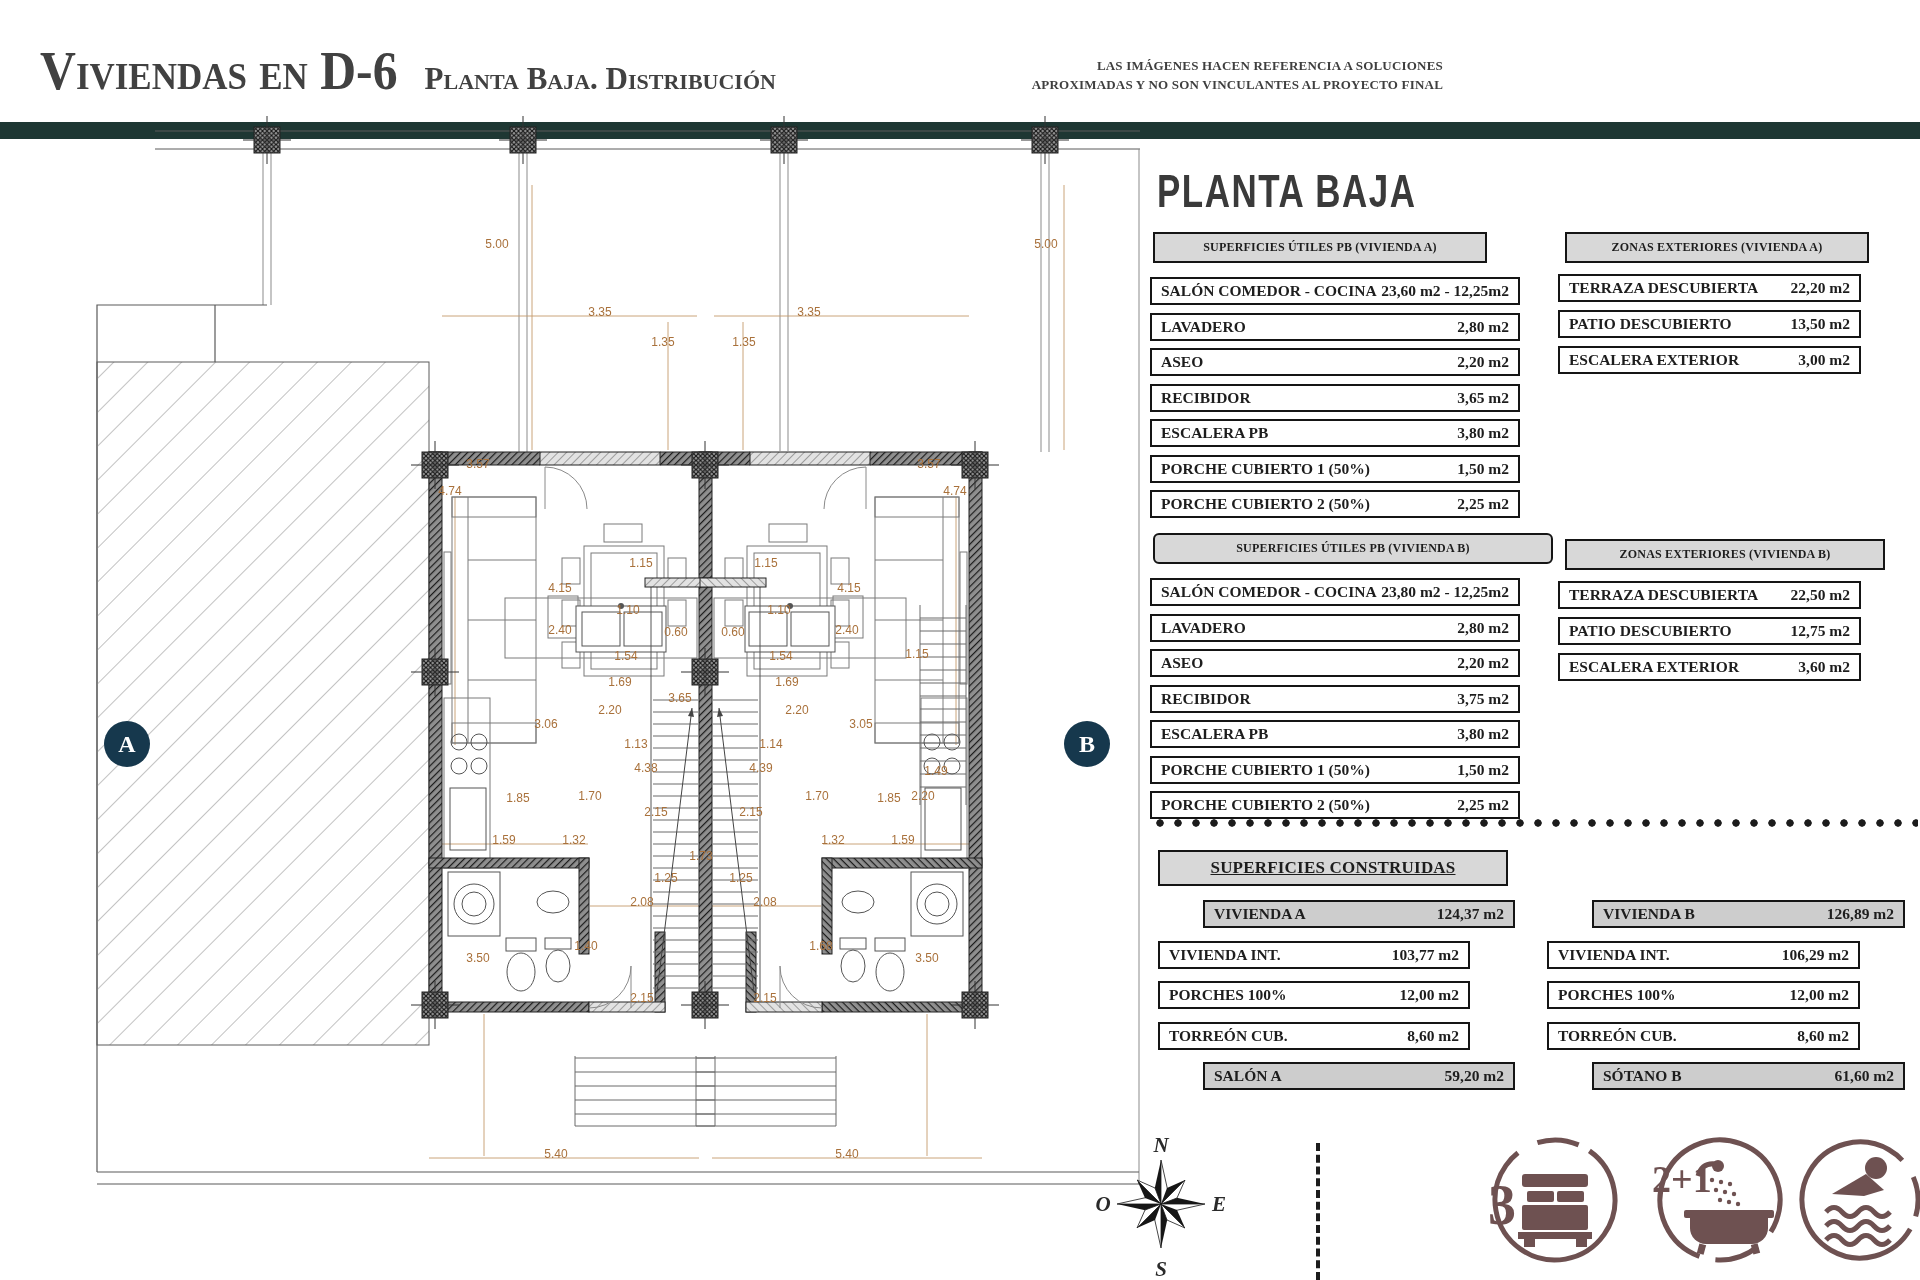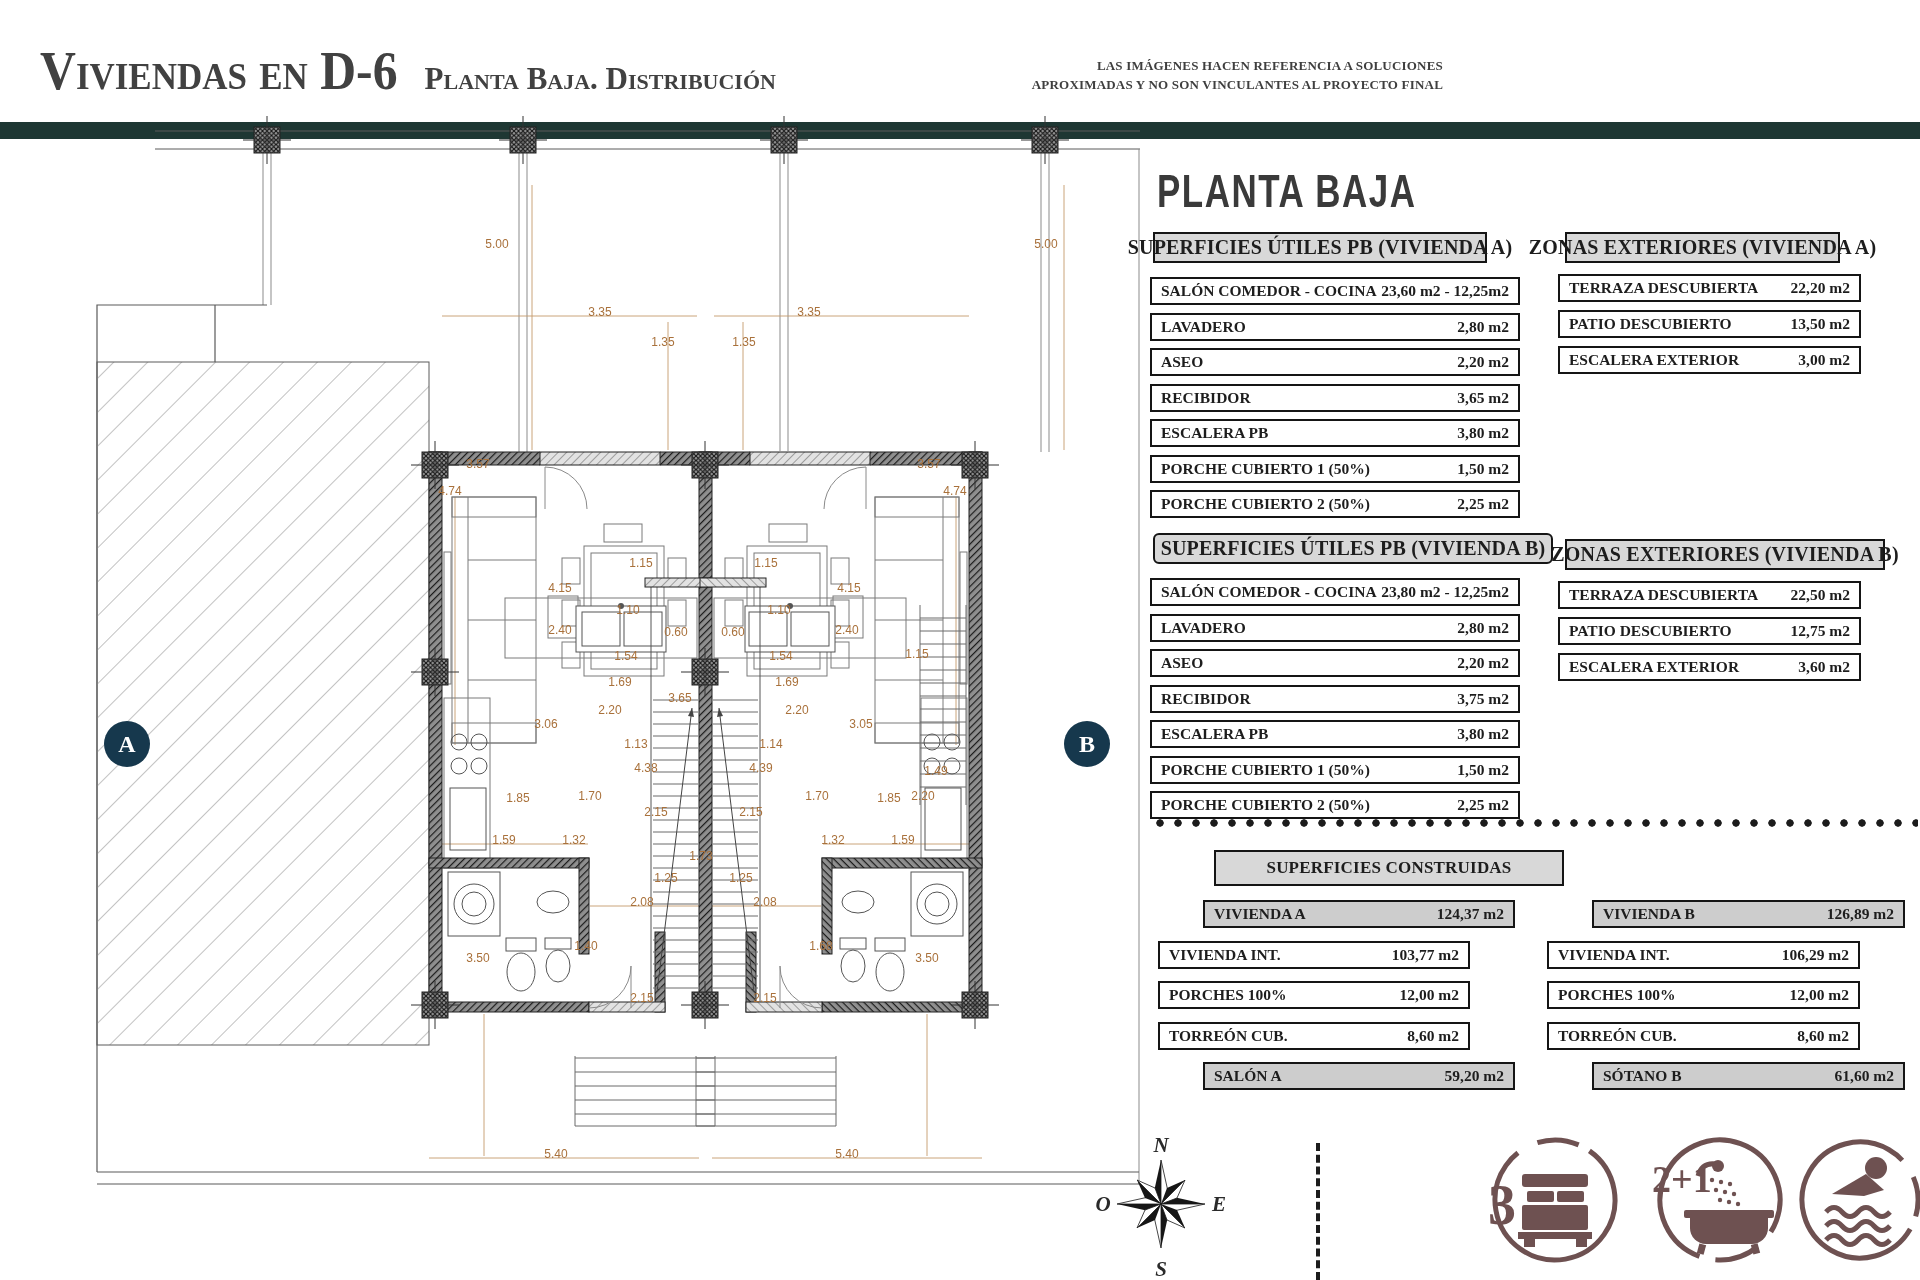--- a/index.html
+++ b/index.html
@@ -13,21 +13,21 @@
       color:#414141;margin-left:-8px;vertical-align:baseline;}
   #disclaimer{position:absolute;right:477px;top:56px;text-align:right;font-weight:bold;
       font-size:13px;line-height:19px;color:#3f3f3f;letter-spacing:.2px;}
   #green-bar{position:absolute;left:0;top:122px;width:1920px;height:17px;background:#1E3733;}
   
   #panel-heading{position:absolute;left:1157px;top:164px;font-family:"Liberation Sans",sans-serif;
       font-weight:900;font-size:46px;color:#3a3a3a;letter-spacing:2px;
       transform:scaleX(.76);transform-origin:left top;white-space:nowrap;}
   .tbl{position:absolute;}
   .thead{box-sizing:border-box;height:31px;border:2px solid #151515;background:#d8d8d8;
-      display:flex;align-items:center;justify-content:center;font-weight:bold;font-size:20px;
+      display:flex;align-items:center;justify-content:center;font-weight:bold;font-size:12px;
       letter-spacing:.2px;white-space:nowrap;}
   .trow{box-sizing:border-box;height:26px;border:2px solid #151515;background:#fff;
       display:flex;align-items:center;justify-content:space-between;padding:12px 9px;
       font-weight:bold;font-size:15.5px;margin-bottom:7.5px;white-space:nowrap;}
   .trow.shaded{background:#cdcdcd;margin-left:45px;}
   .tbl .rows{}
   .w370 .trow{width:370px;}
   .w303 .trow{width:303px;margin-bottom:8px;}
   .w312 .trow{width:312px;margin-bottom:12.5px;}
   .w313 .trow{width:313px;margin-bottom:12.5px;}
@@ -366,21 +366,21 @@
           <span>1,50 m2</span>
         </div>
         <div class="trow">
           <span>PORCHE CUBIERTO 2 (50%)</span>
           <span>2,25 m2</span>
         </div>
       </div>
   </div>
 
   <div class="tbl w303" style="left:1558px;top:232px;">
-    <div class="thead" style="width:275px;margin-left:7px;margin-bottom:11px;font-family:Liberation Serif, serif;">ZONAS EXTERIORES (VIVIENDA A)</div>
+    <div class="thead" style="width:304px;margin-left:7px;margin-bottom:11px;font-family:Liberation Serif, serif;">ZONAS EXTERIORES (VIVIENDA A)</div>
     <div class="rows">
         <div class="trow">
           <span>TERRAZA DESCUBIERTA</span>
           <span>22,20 m2</span>
         </div>
         <div class="trow">
           <span>PATIO DESCUBIERTO</span>
           <span>13,50 m2</span>
         </div>
         <div class="trow">
@@ -437,21 +437,21 @@
         </div>
         <div class="trow">
           <span>ESCALERA EXTERIOR</span>
           <span>3,60 m2</span>
         </div>
       </div>
   </div>
 
   <div id="dotted-sep"></div>
 
-  <div class="tbl" style="left:1214px;top:850px;">
+  <div class="tbl" style="left:1158px;top:850px;text-decoration:underline;">
     <div class="thead" style="width:350px;height:36px;font-size:17px;">SUPERFICIES CONSTRUIDAS</div>
   </div>
   <div class="tbl w312" style="left:1158px;top:900px;">
     <div class="rows">
         <div class="trow shaded">
           <span>VIVIENDA A</span>
           <span>124,37 m2</span>
         </div>
         <div class="trow">
           <span>VIVIENDA INT.</span>

